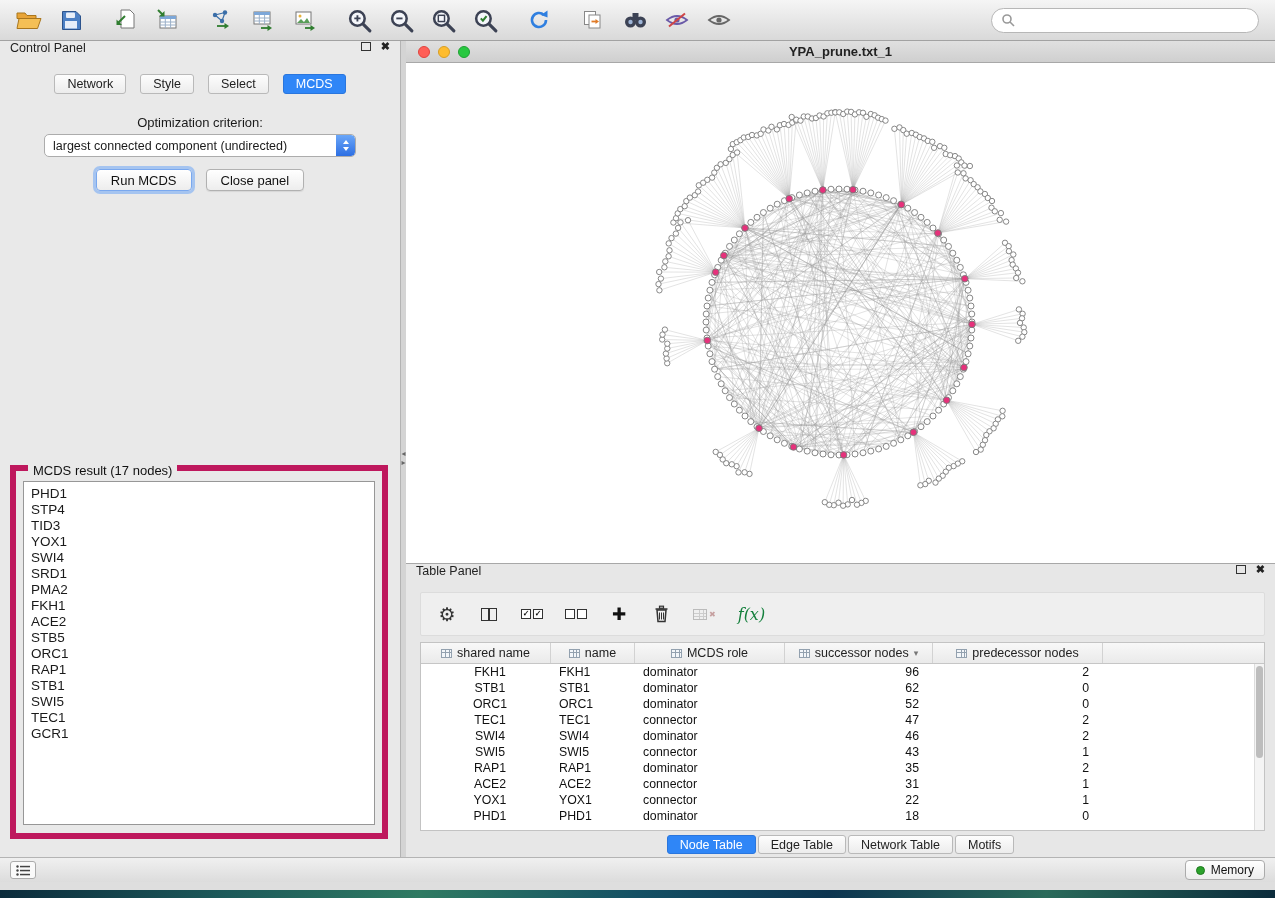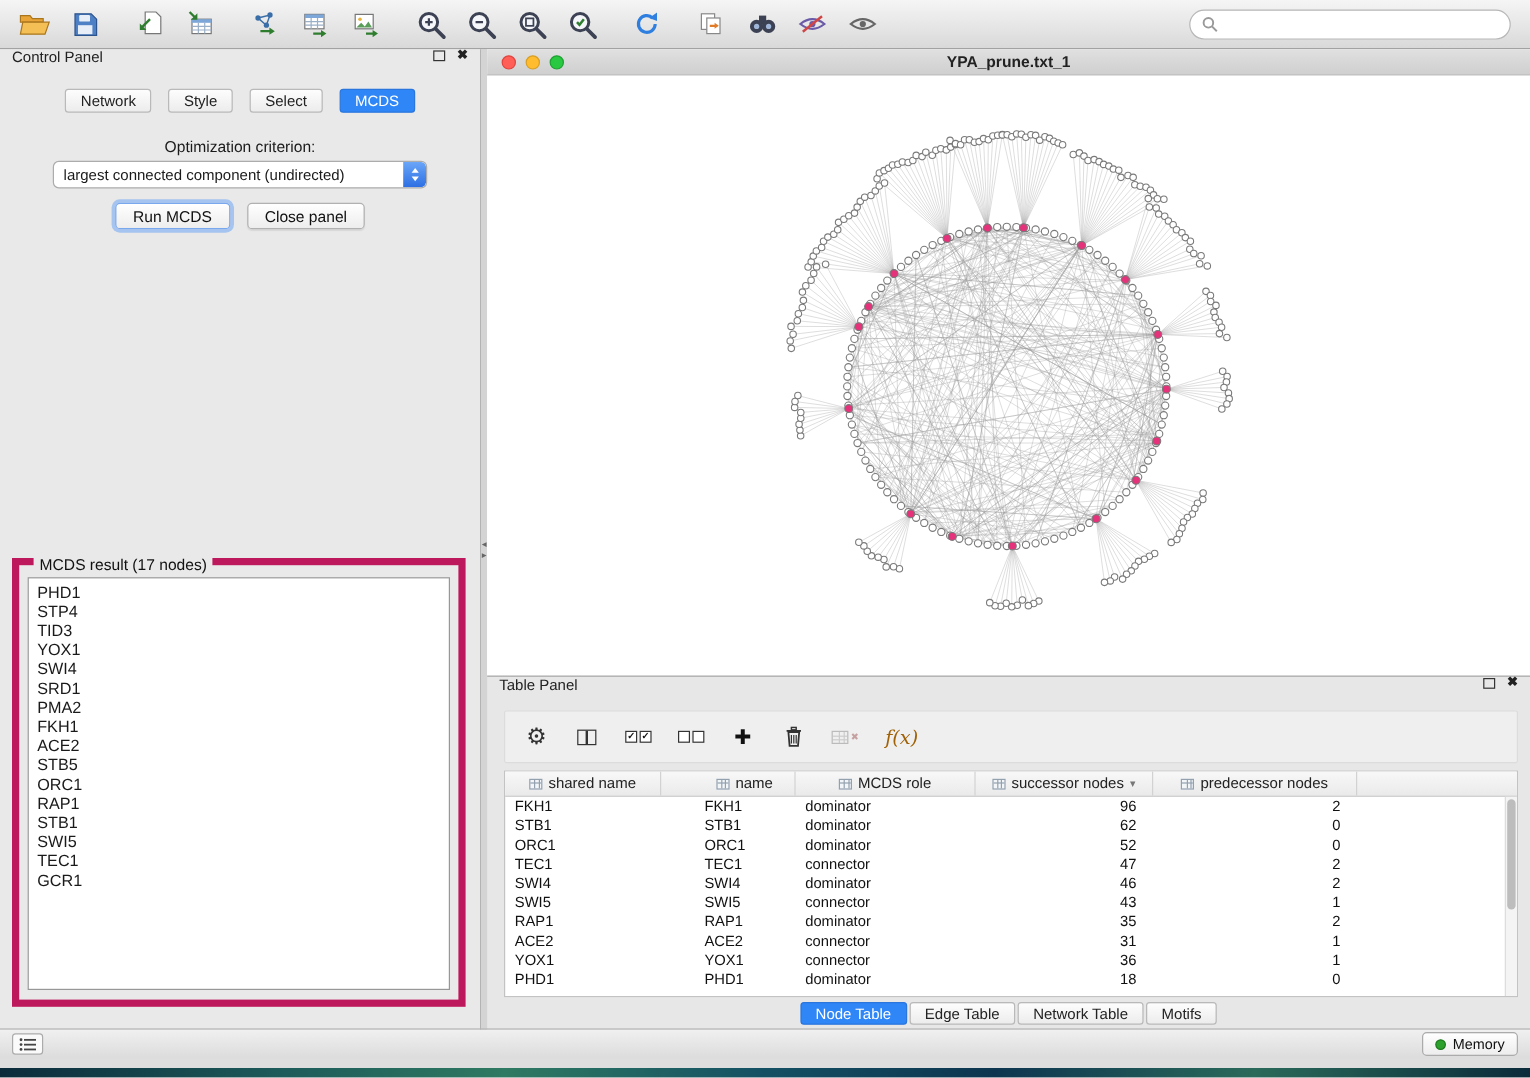--- a/index.html
+++ b/index.html
@@ -102,34 +102,34 @@
   .cbx { width:10px; height:10px; border:1.5px solid #333; font-size:8px; font-weight:bold; color:#111; display:flex; align-items:center; justify-content:center; line-height:1; background:#fff; }
   .cbx + .cbx { margin-left:2px; }
   .plus { font-size:17px; color:#111; line-height:1; }
   .grid-dis { width:14px; height:11px; border:1px solid #bbb;
     background:
       linear-gradient(#ccc,#ccc) 0 3px/100% 1px no-repeat,
       linear-gradient(#ccc,#ccc) 0 6.5px/100% 1px no-repeat,
       linear-gradient(#ccc,#ccc) 4.5px 0/1px 100% no-repeat,
       linear-gradient(#ccc,#ccc) 9px 0/1px 100% no-repeat; }
   .dis-x { color:#c6a0a0; font-size:8px; margin-left:2px; }
-  .fx { font-family:"DejaVu Serif", serif; font-style:italic; font-size:16px; color:#a16207; }
+  .fx { font-family:"DejaVu Serif", serif; font-style:italic; font-size:16px; color:#15803d; }
   .tp-table { position:absolute; left:14px; right:10px; top:78px; bottom:34px; background:#fff; border:1px solid #c3c3c3; }
   .thead { display:flex; height:21px; border-bottom:1px solid #c6c6c6; background:linear-gradient(#f8f8f8,#eaeaea); padding-right:10px; }
   .hcell { display:flex; align-items:center; justify-content:center; gap:5px; font-size:12.5px; color:#222; border-right:1px solid #d2d2d2; }
   .g-ico { width:11px; height:9px; border:1px solid #93a1af; background-color:#f3f6f9;
     background-image:
       linear-gradient(#93a1af,#93a1af),
       linear-gradient(#93a1af,#93a1af),
       linear-gradient(#93a1af,#93a1af);
     background-size:100% 1px, 1px 100%, 1px 100%;
     background-position:0 2.8px, 3.3px 0, 6.6px 0;
     background-repeat:no-repeat; }
   .sort-arrow { font-size:9px; color:#777; }
-  .c0 { width:130px; } .c1 { width:84px;margin-left:28px; } .c2 { width:150px; }
+  .c0 { width:130px;text-align:center; } .c1 { width:84px; } .c2 { width:150px; }
   .c3 { width:148px; } .c4 { width:170px; } .cf { flex:1; border-right:none; }
   .tbody { position:absolute; left:0; right:10px; top:21px; bottom:0; overflow:hidden; }
   .trow { display:flex; height:16px; align-items:center; }
   .tcell { font-size:12.3px; color:#111; padding-left:8px; overflow:hidden; white-space:nowrap; }
   .tcell.c3, .tcell.c4 { text-align:right; padding-left:0; padding-right:14px; }
   .tp-scroll { position:absolute; right:0; top:21px; bottom:0; width:10px; background:#f4f4f4; border-left:1px solid #ddd; }
   .tp-thumb { position:absolute; left:1px; top:2px; width:7px; height:92px; background:#bdbdbd; border-radius:4px; }
   .tp-tabs { position:absolute; left:0; right:0; top:271px; display:flex; justify-content:center; gap:2px; }
   .ttab {
     height:19px; padding:0 12px; font-size:12.5px; display:flex; align-items:center;
@@ -1351,21 +1351,21 @@
           <div class="tcell c1">ACE2</div>
           <div class="tcell c2">connector</div>
           <div class="tcell c3">31</div>
           <div class="tcell c4">1</div>
           <div class="tcell cf"></div>
         </div>
         <div class="trow">
           <div class="tcell c0">YOX1</div>
           <div class="tcell c1">YOX1</div>
           <div class="tcell c2">connector</div>
-          <div class="tcell c3">36</div>
+          <div class="tcell c3">22</div>
           <div class="tcell c4">1</div>
           <div class="tcell cf"></div>
         </div>
         <div class="trow">
           <div class="tcell c0">PHD1</div>
           <div class="tcell c1">PHD1</div>
           <div class="tcell c2">dominator</div>
           <div class="tcell c3">18</div>
           <div class="tcell c4">0</div>
           <div class="tcell cf"></div>

